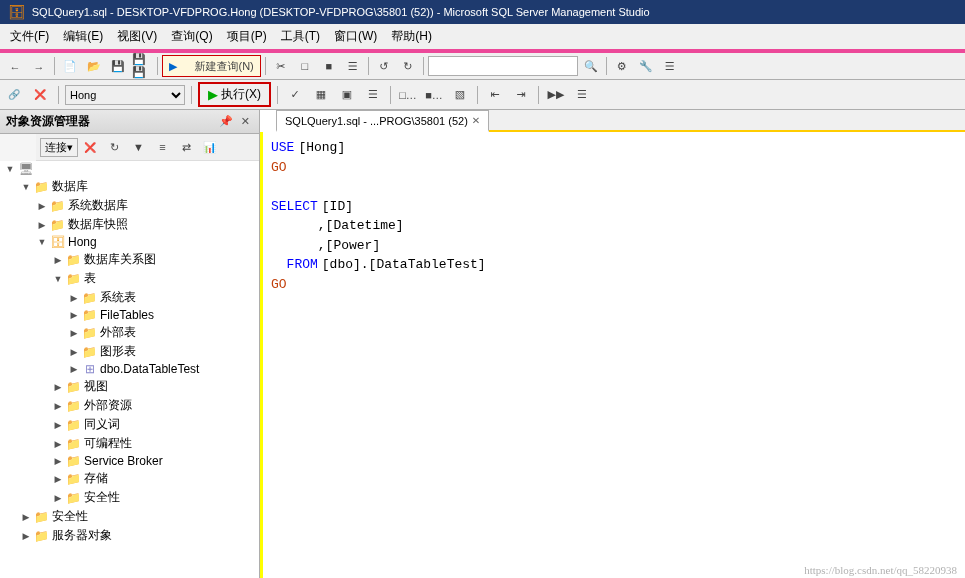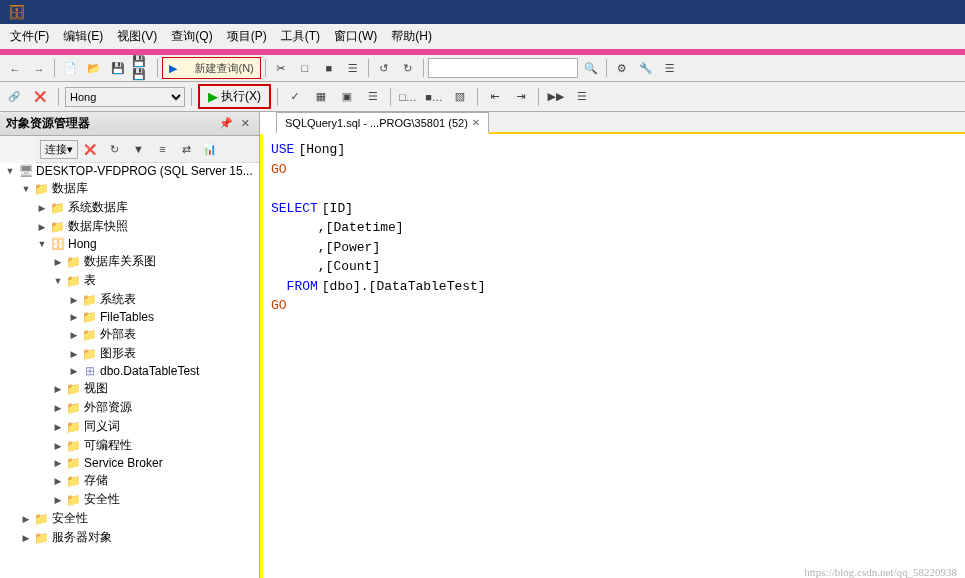--- a/index.html
+++ b/index.html
@@ -13,21 +13,21 @@
       font-size: 11px;
       display: flex;
       align-items: center;
       gap: 6px;
     }
     .title-bar-icon { color: #ff8c00; font-size: 14px; }
 
     
     .menu-bar {
       background: #f0f0f0;
-      border-bottom: 6px solid #ec4899;
+      border-bottom: 4px solid #ec4899;
       display: flex;
       align-items: center;
       padding: 2px 4px;
       gap: 2px;
     }
     .menu-item {
       padding: 2px 6px;
       cursor: pointer;
       font-size: 12px;
       color: #000;
@@ -218,20 +218,21 @@
       color: rgba(100,100,100,0.5);
       font-size: 11px;
       font-family: Liberation Serif, serif;
     }
   </style>
 </head>
 <body>
 
 <div class="title-bar">
   <span class="title-bar-icon">🗄</span>
+  <span>SQLQuery1.sql - DESKTOP-VFDPROG.Hong (DESKTOP-VFDPROG\35801 (52)) - Microsoft SQL Server Management Studio</span>
 </div>
 
 <div class="menu-bar">
   <span class="menu-item">文件(F)</span>
   <span class="menu-item">编辑(E)</span>
   <span class="menu-item">视图(V)</span>
   <span class="menu-item">查询(Q)</span>
   <span class="menu-item">项目(P)</span>
   <span class="menu-item">工具(T)</span>
   <span class="menu-item">窗口(W)</span>
@@ -315,21 +316,20 @@
       <div class="toolbar-btn">▼</div>
       <div class="toolbar-btn">≡</div>
       <div class="toolbar-btn">⇄</div>
       <div class="toolbar-btn">📊</div>
     </div>
     <div class="oe-content">
 
       <div class="tree-item indent-0">
         <span class="expand-icon">▼</span>
         <span class="tree-icon" style="color:#888;">🖥</span>
-        <span class="tree-label">DESKTOP-VFDPROG (SQL Server 15...</span>
       </div>
 
       <div class="tree-item indent-1">
         <span class="expand-icon">▼</span>
         <span class="tree-icon" style="color:#f5a623;">📁</span>
         <span class="tree-label">数据库</span>
       </div>
 
       <div class="tree-item indent-2">
         <span class="expand-icon">▶</span>
@@ -470,23 +470,20 @@
         <span class="sql-keyword">SELECT</span>
         <span class="sql-identifier"> [ID]</span>
       </div>
       <div class="sql-line">
         <span class="sql-identifier">&nbsp;&nbsp;&nbsp;&nbsp;&nbsp;&nbsp;,[Datetime]</span>
       </div>
       <div class="sql-line">
         <span class="sql-identifier">&nbsp;&nbsp;&nbsp;&nbsp;&nbsp;&nbsp;,[Power]</span>
       </div>
       <div class="sql-line">
-        <span class="sql-identifier">&nbsp;&nbsp;&nbsp;&nbsp;&nbsp;&nbsp;,[Count]</span>
-      </div>
-      <div class="sql-line">
         <span class="sql-keyword">&nbsp;&nbsp;FROM</span>
         <span class="sql-identifier"> [dbo].[DataTableTest]</span>
       </div>
       <div class="sql-line">
         <span class="sql-go">GO</span>
       </div>
       <div class="watermark">https://blog.csdn.net/qq_58220938</div>
     </div>
   </div>
 </div>

